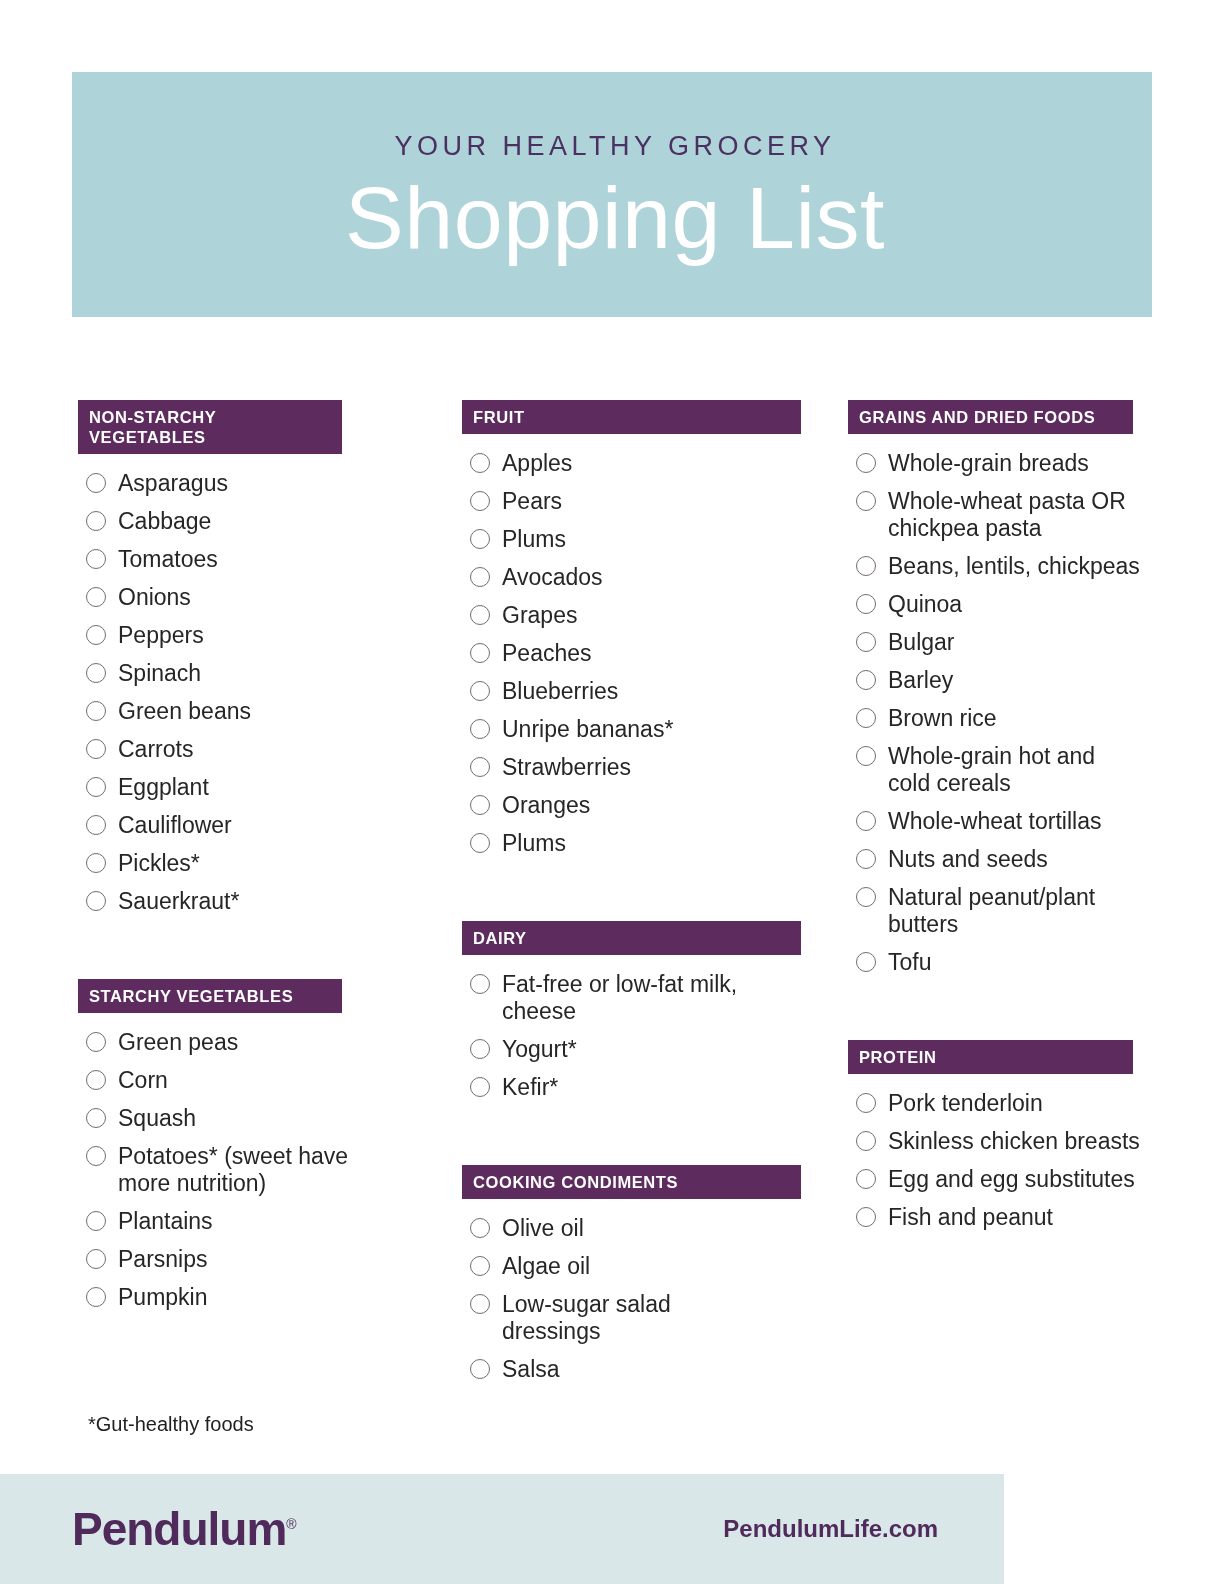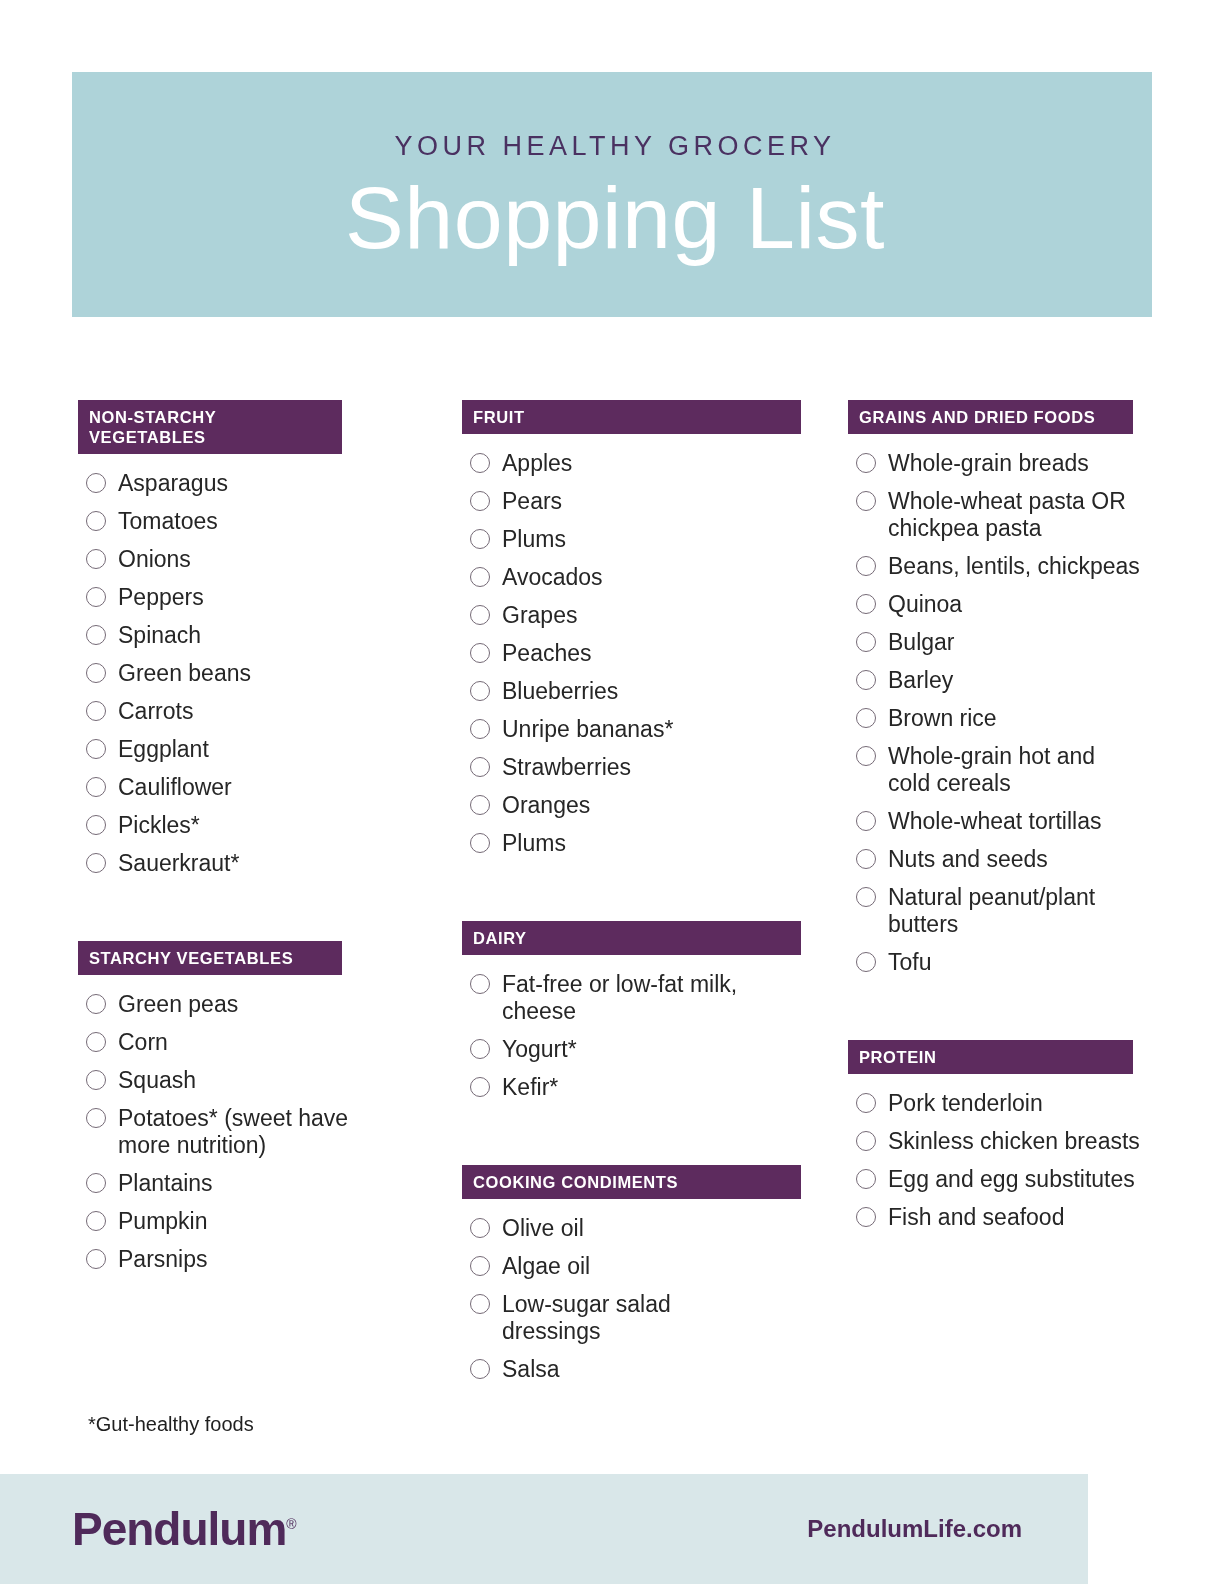--- a/index.html
+++ b/index.html
@@ -67,21 +67,21 @@
     font-size:23px;line-height:27px;color:var(--text_dark);
     white-space:pre-line;
   }
   
   .footnote{
     position:absolute;left:88px;top:1413px;
     font-size:20px;color:#1f1f1f;
   }
   
   .footer{
-    position:absolute;left:0;top:1474px;width:1088px;height:110px;
+    position:absolute;left:0;top:1474px;width:1004px;height:110px;
     background:var(--footer_blue);
     display:flex;align-items:center;justify-content:space-between;
     padding:0 66px 0 72px;
   }
   .brand{
     color:var(--brand_purple);
     font-size:46px;font-weight:600;letter-spacing:-1px;
   }
   .brand sup{font-size:14px;font-weight:400;vertical-align:super;}
   .website{
@@ -100,20 +100,24 @@
 <div id="columns">
     <div class="column">
       <div class="section">
         <div class="section-bar">NON-STARCHY VEGETABLES</div>
         <div class="item">
           <span class="checkbox"></span>
           <span class="item-label">Asparagus</span>
         </div>
         <div class="item">
           <span class="checkbox"></span>
+          <span class="item-label">Cabbage</span>
+        </div>
+        <div class="item">
+          <span class="checkbox"></span>
           <span class="item-label">Tomatoes</span>
         </div>
         <div class="item">
           <span class="checkbox"></span>
           <span class="item-label">Onions</span>
         </div>
         <div class="item">
           <span class="checkbox"></span>
           <span class="item-label">Peppers</span>
         </div>
@@ -164,25 +168,25 @@
           <span class="checkbox"></span>
           <span class="item-label">Potatoes* (sweet have
 more nutrition)</span>
         </div>
         <div class="item">
           <span class="checkbox"></span>
           <span class="item-label">Plantains</span>
         </div>
         <div class="item">
           <span class="checkbox"></span>
+          <span class="item-label">Parsnips</span>
+        </div>
+        <div class="item">
+          <span class="checkbox"></span>
           <span class="item-label">Pumpkin</span>
-        </div>
-        <div class="item">
-          <span class="checkbox"></span>
-          <span class="item-label">Parsnips</span>
         </div>
       </div>
     </div>
     <div class="column">
       <div class="section">
         <div class="section-bar">FRUIT</div>
         <div class="item">
           <span class="checkbox"></span>
           <span class="item-label">Apples</span>
         </div>
@@ -327,21 +331,21 @@
         <div class="item">
           <span class="checkbox"></span>
           <span class="item-label">Skinless chicken breasts</span>
         </div>
         <div class="item">
           <span class="checkbox"></span>
           <span class="item-label">Egg and egg substitutes</span>
         </div>
         <div class="item">
           <span class="checkbox"></span>
-          <span class="item-label">Fish and seafood</span>
+          <span class="item-label">Fish and peanut</span>
         </div>
       </div>
     </div>
   </div>
 
 <div class="footnote">*Gut-healthy foods</div>
 
 <div class="footer">
   <div class="brand"><span>Pendulum</span><sup>®</sup></div>
   <div class="website">PendulumLife.com</div>

